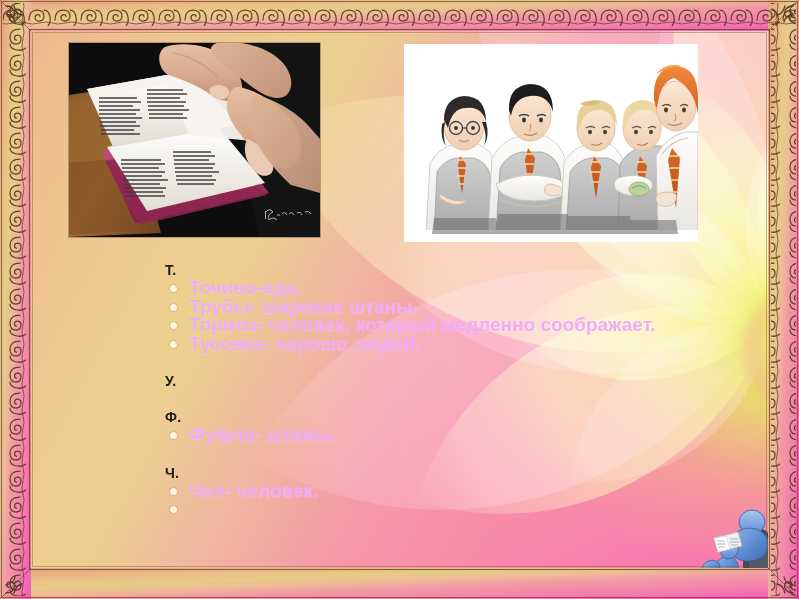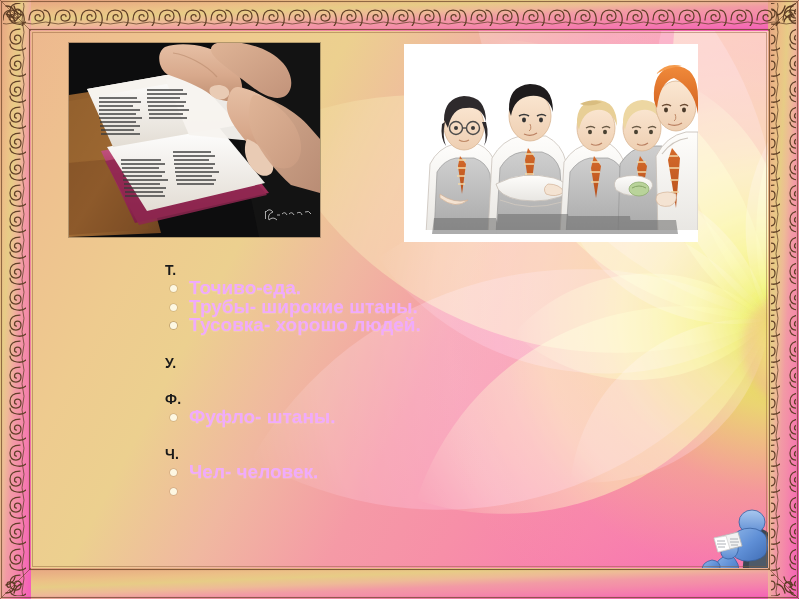--- a/index.html
+++ b/index.html
@@ -388,21 +388,21 @@
     </svg>
   </div>
 
   <div class="content">
 
     <div class="group">
       <div class="group-letter">Т.</div>
       <ul class="bullets">
         <li><span class="dot"></span><span>Точиво-еда.</span></li>
         <li><span class="dot"></span><span>Трубы- широкие штаны.</span></li>
-        <li><span class="dot"></span></li>
+        <li><span class="dot"></span><span>Тормоз- человек, который медленно соображает.</span></li>
         <li><span class="dot"></span><span>Тусовка- хорошо людей.</span></li>
       </ul>
     </div>
     <div class="spacer"></div>
 
     <div class="group">
       <div class="group-letter">У.</div>
       <ul class="bullets">
       </ul>
     </div>

